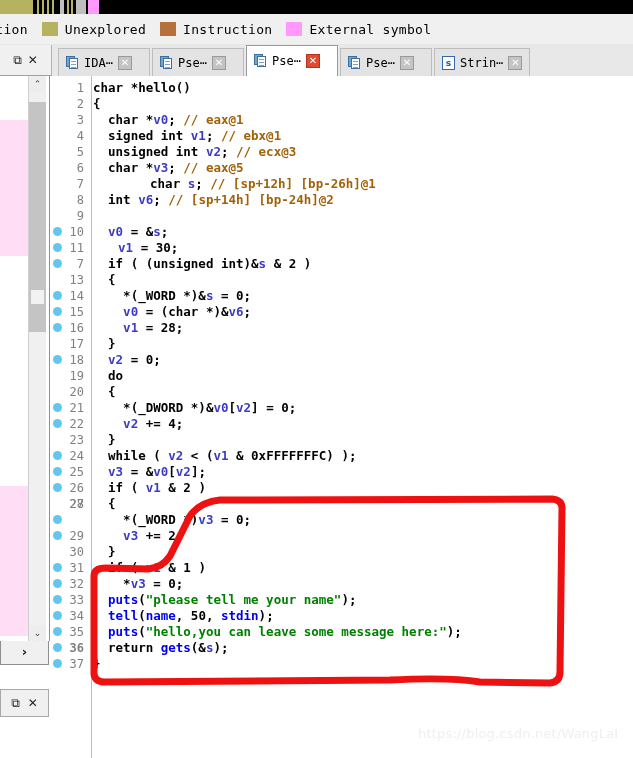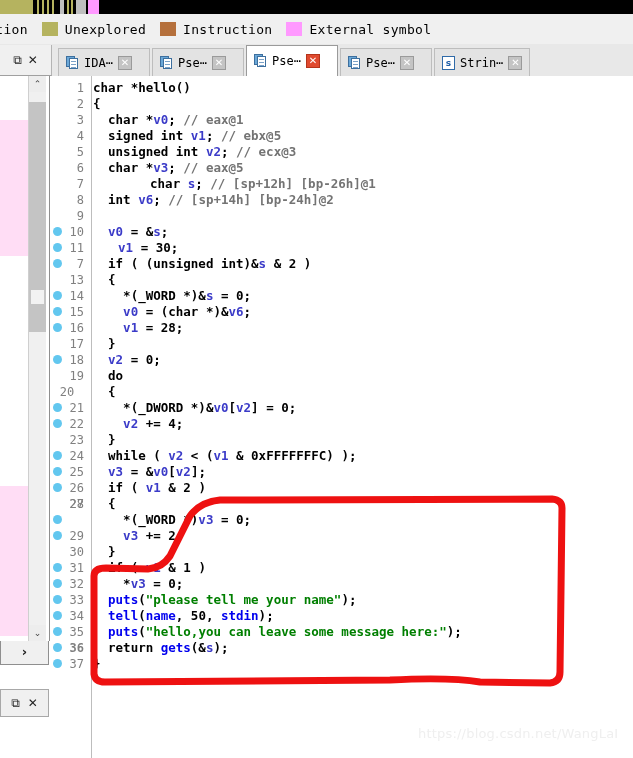--- a/index.html
+++ b/index.html
@@ -109,21 +109,21 @@
     font-size:12px;color:#808080;line-height:16px;height:16px;
   }
   .bpdot{position:absolute;left:3px;width:9px;height:9px;border-radius:50%;background:#62c7ef;}
   #codelines{position:absolute;left:43px;top:0;width:556px;height:682px;}
   .cl{
     position:absolute;left:0;height:16px;line-height:16px;white-space:pre;
     font-family:"DejaVu Sans Mono","Liberation Mono",monospace;
     font-size:12.5px;color:#000;
   }
   .var{color:#3b3bc8;font-weight:bold;}
-  .cmt{color:#737373;font-weight:bold;}
+  .cmt{color:#a16207;font-weight:bold;}
   .fn{color:#0000ee;font-weight:bold;}
   .str{color:#007f00;font-weight:bold;}
   .plain{color:#000;font-weight:bold;}
 
   
   #annot{position:absolute;left:50px;top:76px;width:583px;height:682px;pointer-events:none;}
 
   
   #watermark{
     position:absolute;left:418px;top:726px;
@@ -284,21 +284,21 @@
       <div class="bpdot" style="top: 215px;"></div>
       <div class="ln" style="top: 212px;">14</div>
       <div class="bpdot" style="top: 231px;"></div>
       <div class="ln" style="top: 228px;">15</div>
       <div class="bpdot" style="top: 247px;"></div>
       <div class="ln" style="top: 244px;">16</div>
       <div class="ln" style="top: 260px;">17</div>
       <div class="bpdot" style="top: 279px;"></div>
       <div class="ln" style="top: 276px;">18</div>
       <div class="ln" style="top: 292px;">19</div>
-      <div class="ln" style="top: 308px; text-align: center;">20</div>
+      <div class="ln" style="top: 308px;">20</div>
       <div class="bpdot" style="top: 327px;"></div>
       <div class="ln" style="top: 324px;">21</div>
       <div class="bpdot" style="top: 343px;"></div>
       <div class="ln" style="top: 340px;">22</div>
       <div class="ln" style="top: 356px;">23</div>
       <div class="bpdot" style="top: 375px;"></div>
       <div class="ln" style="top: 372px;">24</div>
       <div class="bpdot" style="top: 391px;"></div>
       <div class="ln" style="top: 388px;">25</div>
       <div class="bpdot" style="top: 407px;"></div>
@@ -322,21 +322,21 @@
       <div class="bpdot" style="top: 567px;"></div>
       <div class="ln" style="top: 564px; font-weight: bold;">36</div>
       <div class="bpdot" style="top: 583px;"></div>
       <div class="ln" style="top: 580px;">37</div>
     </div>
   <div id="gutterline"></div>
   <div id="codelines">
       <div class="cl" style="top: 4px;"><span class="plain">char *hello()</span></div>
       <div class="cl" style="top: 20px;"><span class="plain">{</span></div>
       <div class="cl" style="top: 36px;"><span class="plain">  char *</span><span class="var">v0</span><span class="plain">; </span><span class="cmt">// eax@1</span></div>
-      <div class="cl" style="top: 52px;"><span class="plain">  signed int </span><span class="var">v1</span><span class="plain">; </span><span class="cmt">// ebx@5</span></div>
+      <div class="cl" style="top: 52px;"><span class="plain">  signed int </span><span class="var">v1</span><span class="plain">; </span><span class="cmt">// ebx@1</span></div>
       <div class="cl" style="top: 68px;"><span class="plain">  unsigned int </span><span class="var">v2</span><span class="plain">; </span><span class="cmt">// ecx@3</span></div>
       <div class="cl" style="top: 84px;"><span class="plain">  char *</span><span class="var">v3</span><span class="plain">; </span><span class="cmt">// eax@5</span></div>
       <div class="cl" style="top: 100px; margin-left: 42px;"><span class="plain">  char </span><span class="var">s</span><span class="plain">; </span><span class="cmt">// [sp+12h] [bp-26h]@1</span></div>
       <div class="cl" style="top: 116px;"><span class="plain">  int </span><span class="var">v6</span><span class="plain">; </span><span class="cmt">// [sp+14h] [bp-24h]@2</span></div>
       <div class="cl" style="top: 132px;"></div>
       <div class="cl" style="top: 148px;"><span class="plain">  </span><span class="var">v0</span><span class="plain"> = &amp;</span><span class="var">s</span><span class="plain">;</span></div>
       <div class="cl" style="top: 164px; padding-left: 10px;"><span class="plain">  </span><span class="var">v1</span><span class="plain"> = 30;</span></div>
       <div class="cl" style="top: 180px;"><span class="plain">  if ( (unsigned int)&amp;</span><span class="var">s</span><span class="plain"> &amp; 2 )</span></div>
       <div class="cl" style="top: 196px;"><span class="plain">  {</span></div>
       <div class="cl" style="top: 212px;"><span class="plain">    *(_WORD *)&amp;</span><span class="var">s</span><span class="plain"> = 0;</span></div>

